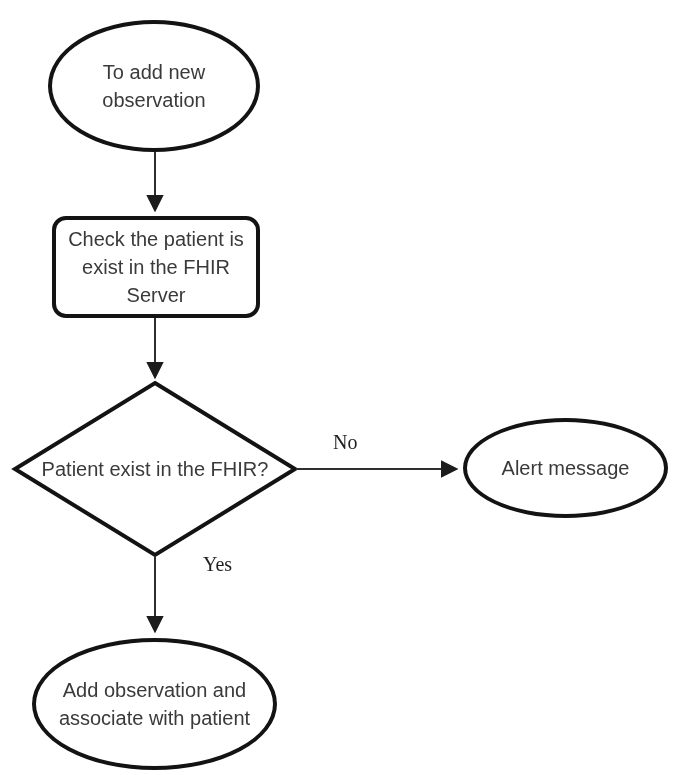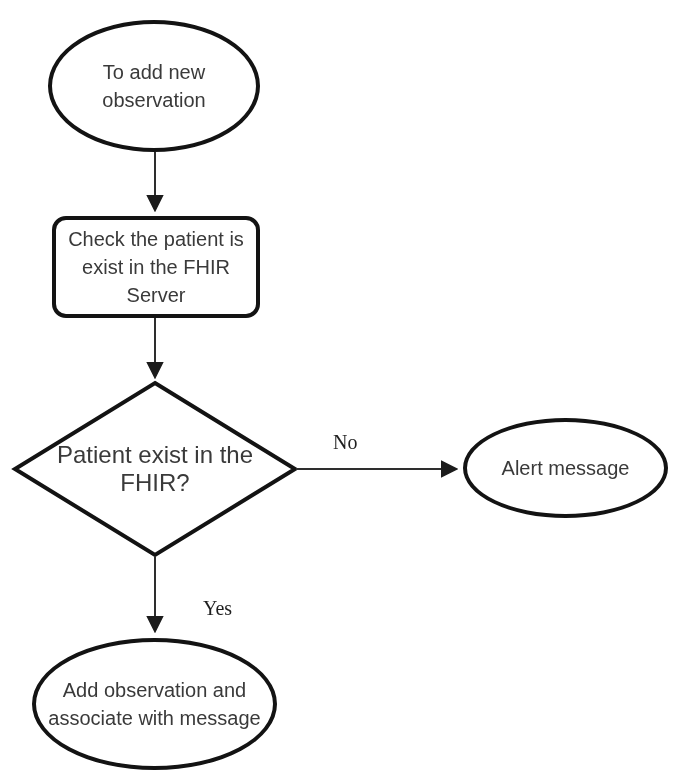--- a/index.html
+++ b/index.html
@@ -54,40 +54,40 @@
   .node.start   { left: 48px;  top: 20px;  width: 212px; height: 132px; }
   .node.check   { left: 52px;  top: 216px; width: 208px; height: 102px; }
   .node.alert   { left: 463px; top: 418px; width: 205px; height: 100px; text-align: center; }
   .node.add     { left: 32px;  top: 638px; width: 245px; height: 132px; }
 
   .free-label {
     position: absolute;
     display: flex;
     align-items: center;
     justify-content: center;
-    text-align: center;
+    text-align: right;
     color: #3a3a3a;
-    font-size: 24px;
+    font-size: 20px;
     line-height: 28px;
   }
   .decision-label {
     left: 20px;
     top: 455px;
     width: 270px;
     height: 28px;
   }
   .edge-label {
     position: absolute;
     font-family: "Liberation Serif", "DejaVu Serif", serif;
     font-size: 20px;
     color: #1f1f1f;
     line-height: 28px;
   }
   .edge-no  { left: 333px; top: 428px; }
-  .edge-yes { left: 203px; top: 594px; }
+  .edge-yes { left: 203px; top: 550px; }
 </style>
 </head>
 <body>
 
 <div class="canvas">
 
   <svg class="layer" viewBox="0 0 675 775" aria-hidden="true">
     <defs>
       <marker id="arrowhead" viewBox="0 0 12 12" refX="10.5" refY="6" markerWidth="9" markerHeight="9" orient="auto">
         <path d="M1,1 L11,6 L1,11 Z" fill="#1c1c1c" stroke="#1c1c1c" stroke-width="1"></path>
@@ -116,19 +116,19 @@
   <div class="free-label decision-label">
     <span>Patient exist in the FHIR?</span>
   </div>
 
   <div class="node ellipse alert">
     <span>Alert message</span>
   </div>
 
   <div class="node ellipse add">
     <span>Add observation and
-associate with message</span>
+associate with patient</span>
   </div>
 
   <div class="edge-label edge-no">No</div>
   <div class="edge-label edge-yes">Yes</div>
 
 </div>
 
 </body></html>

